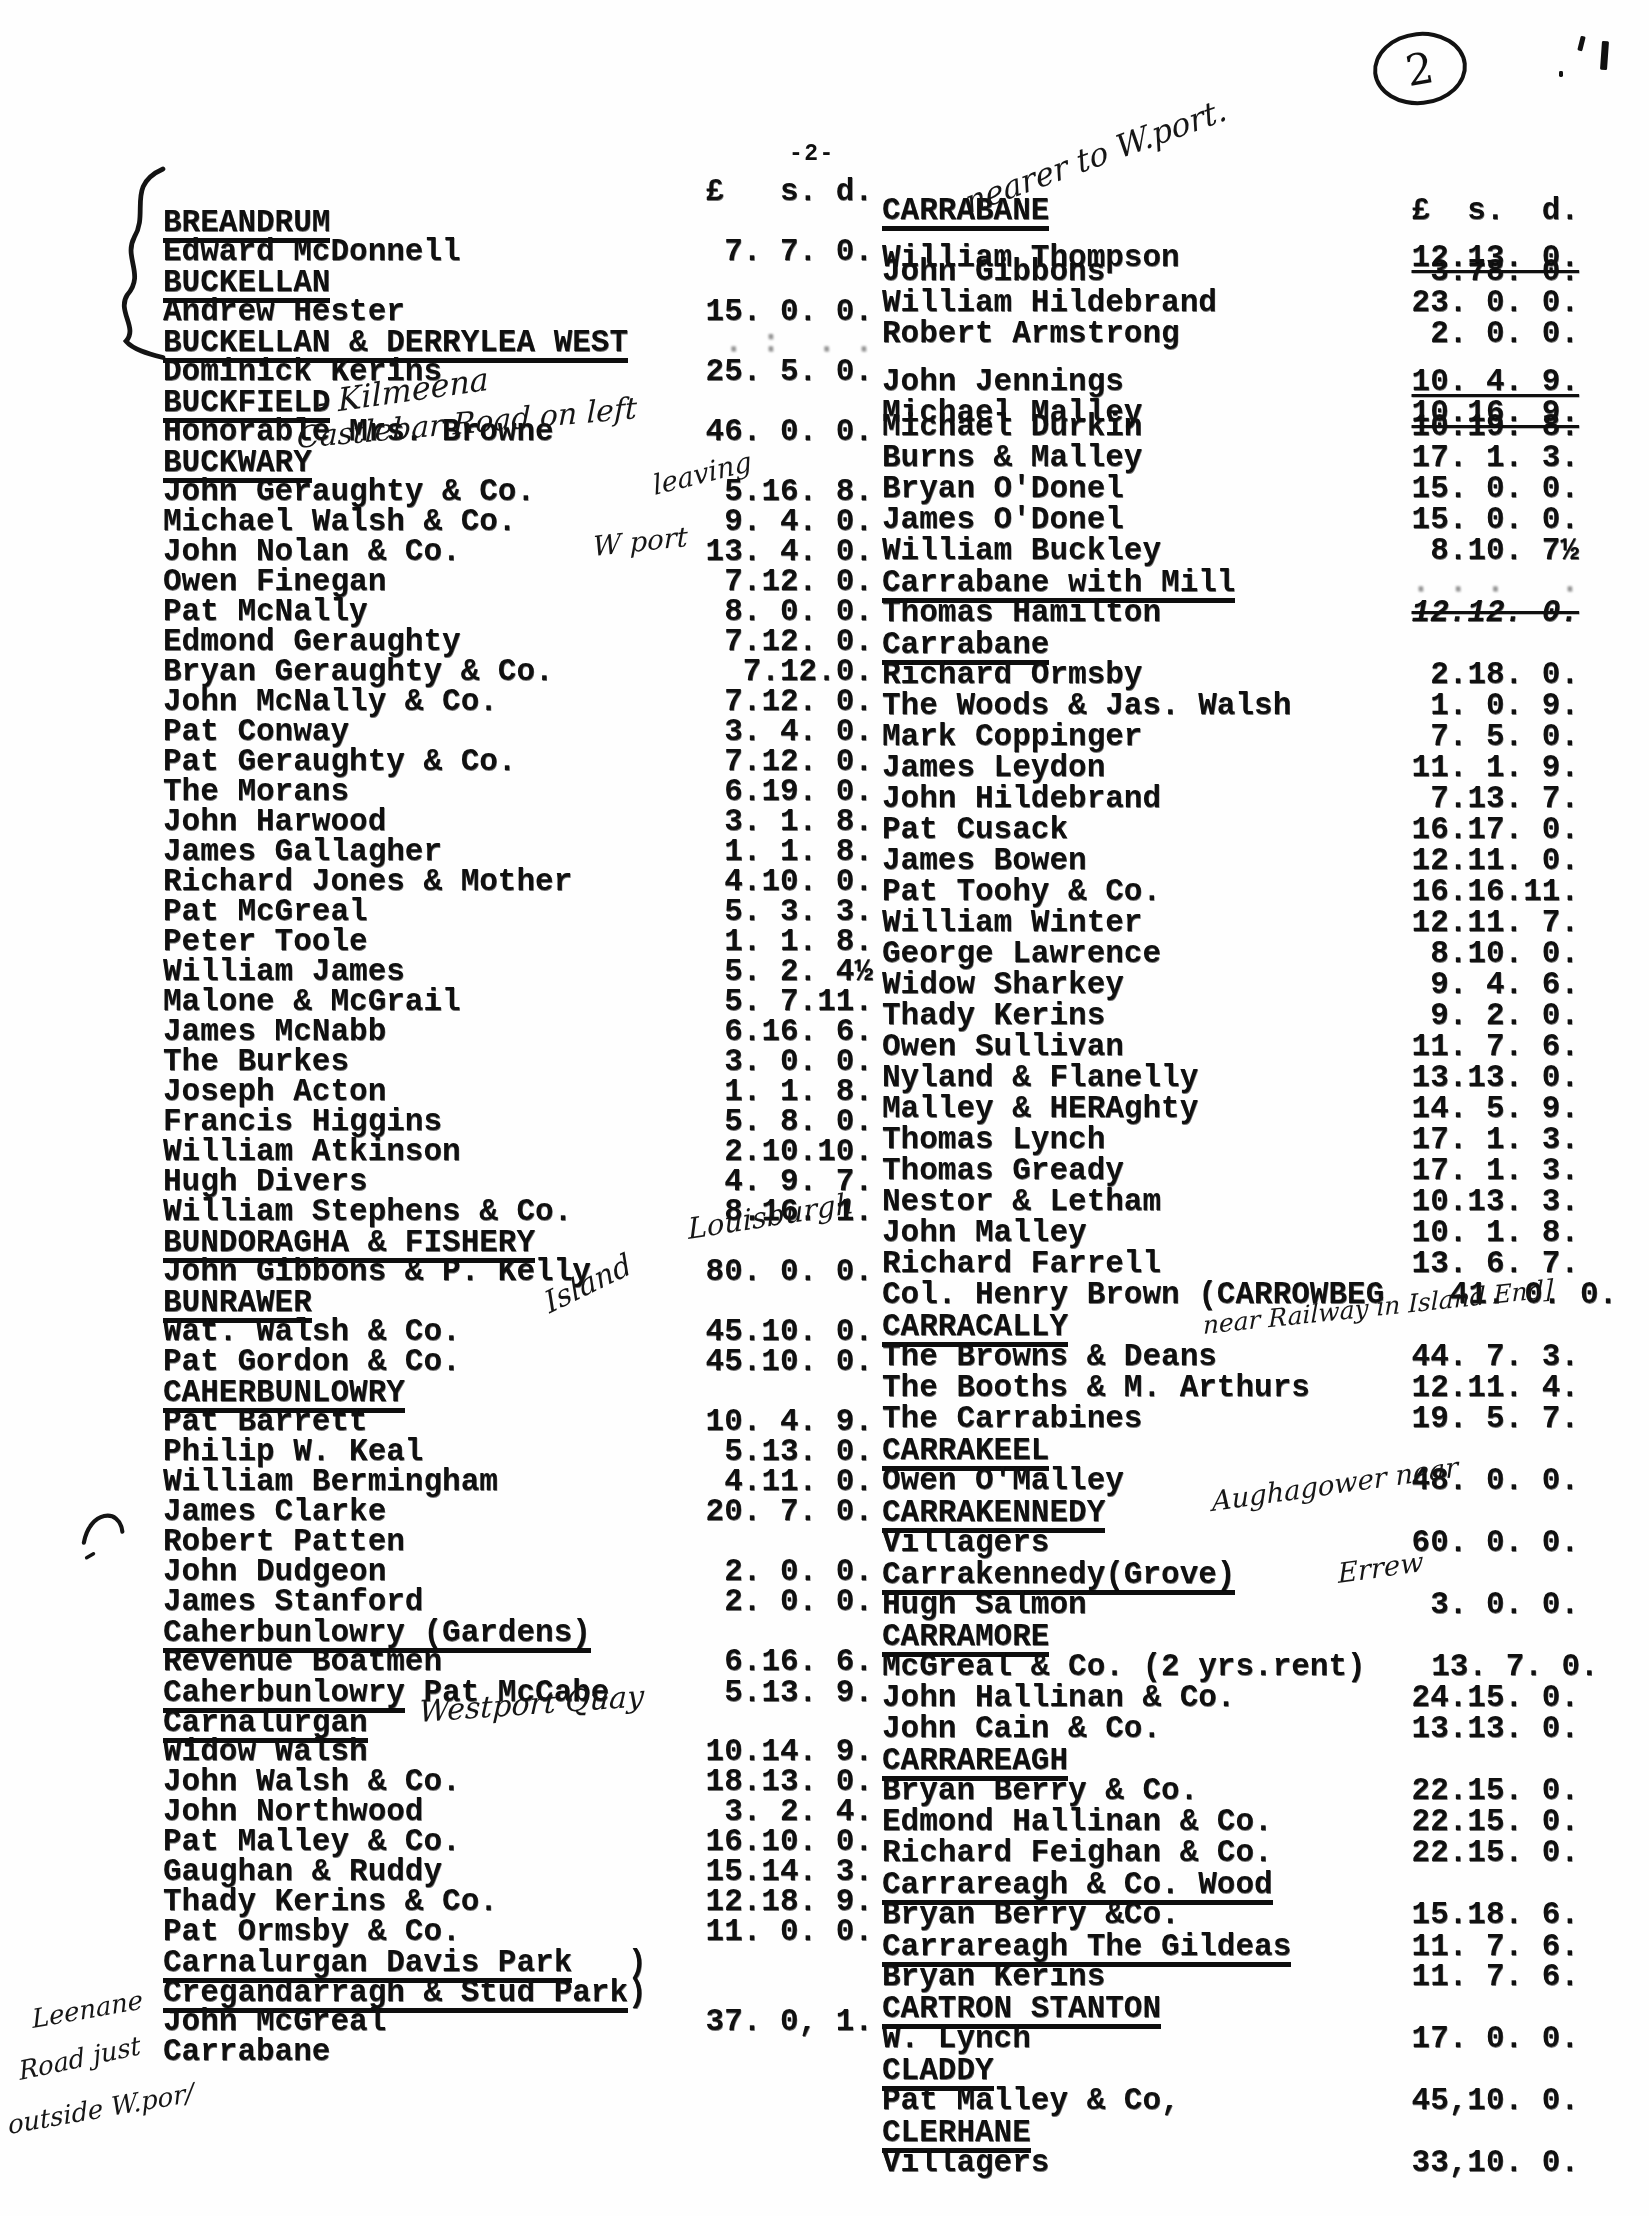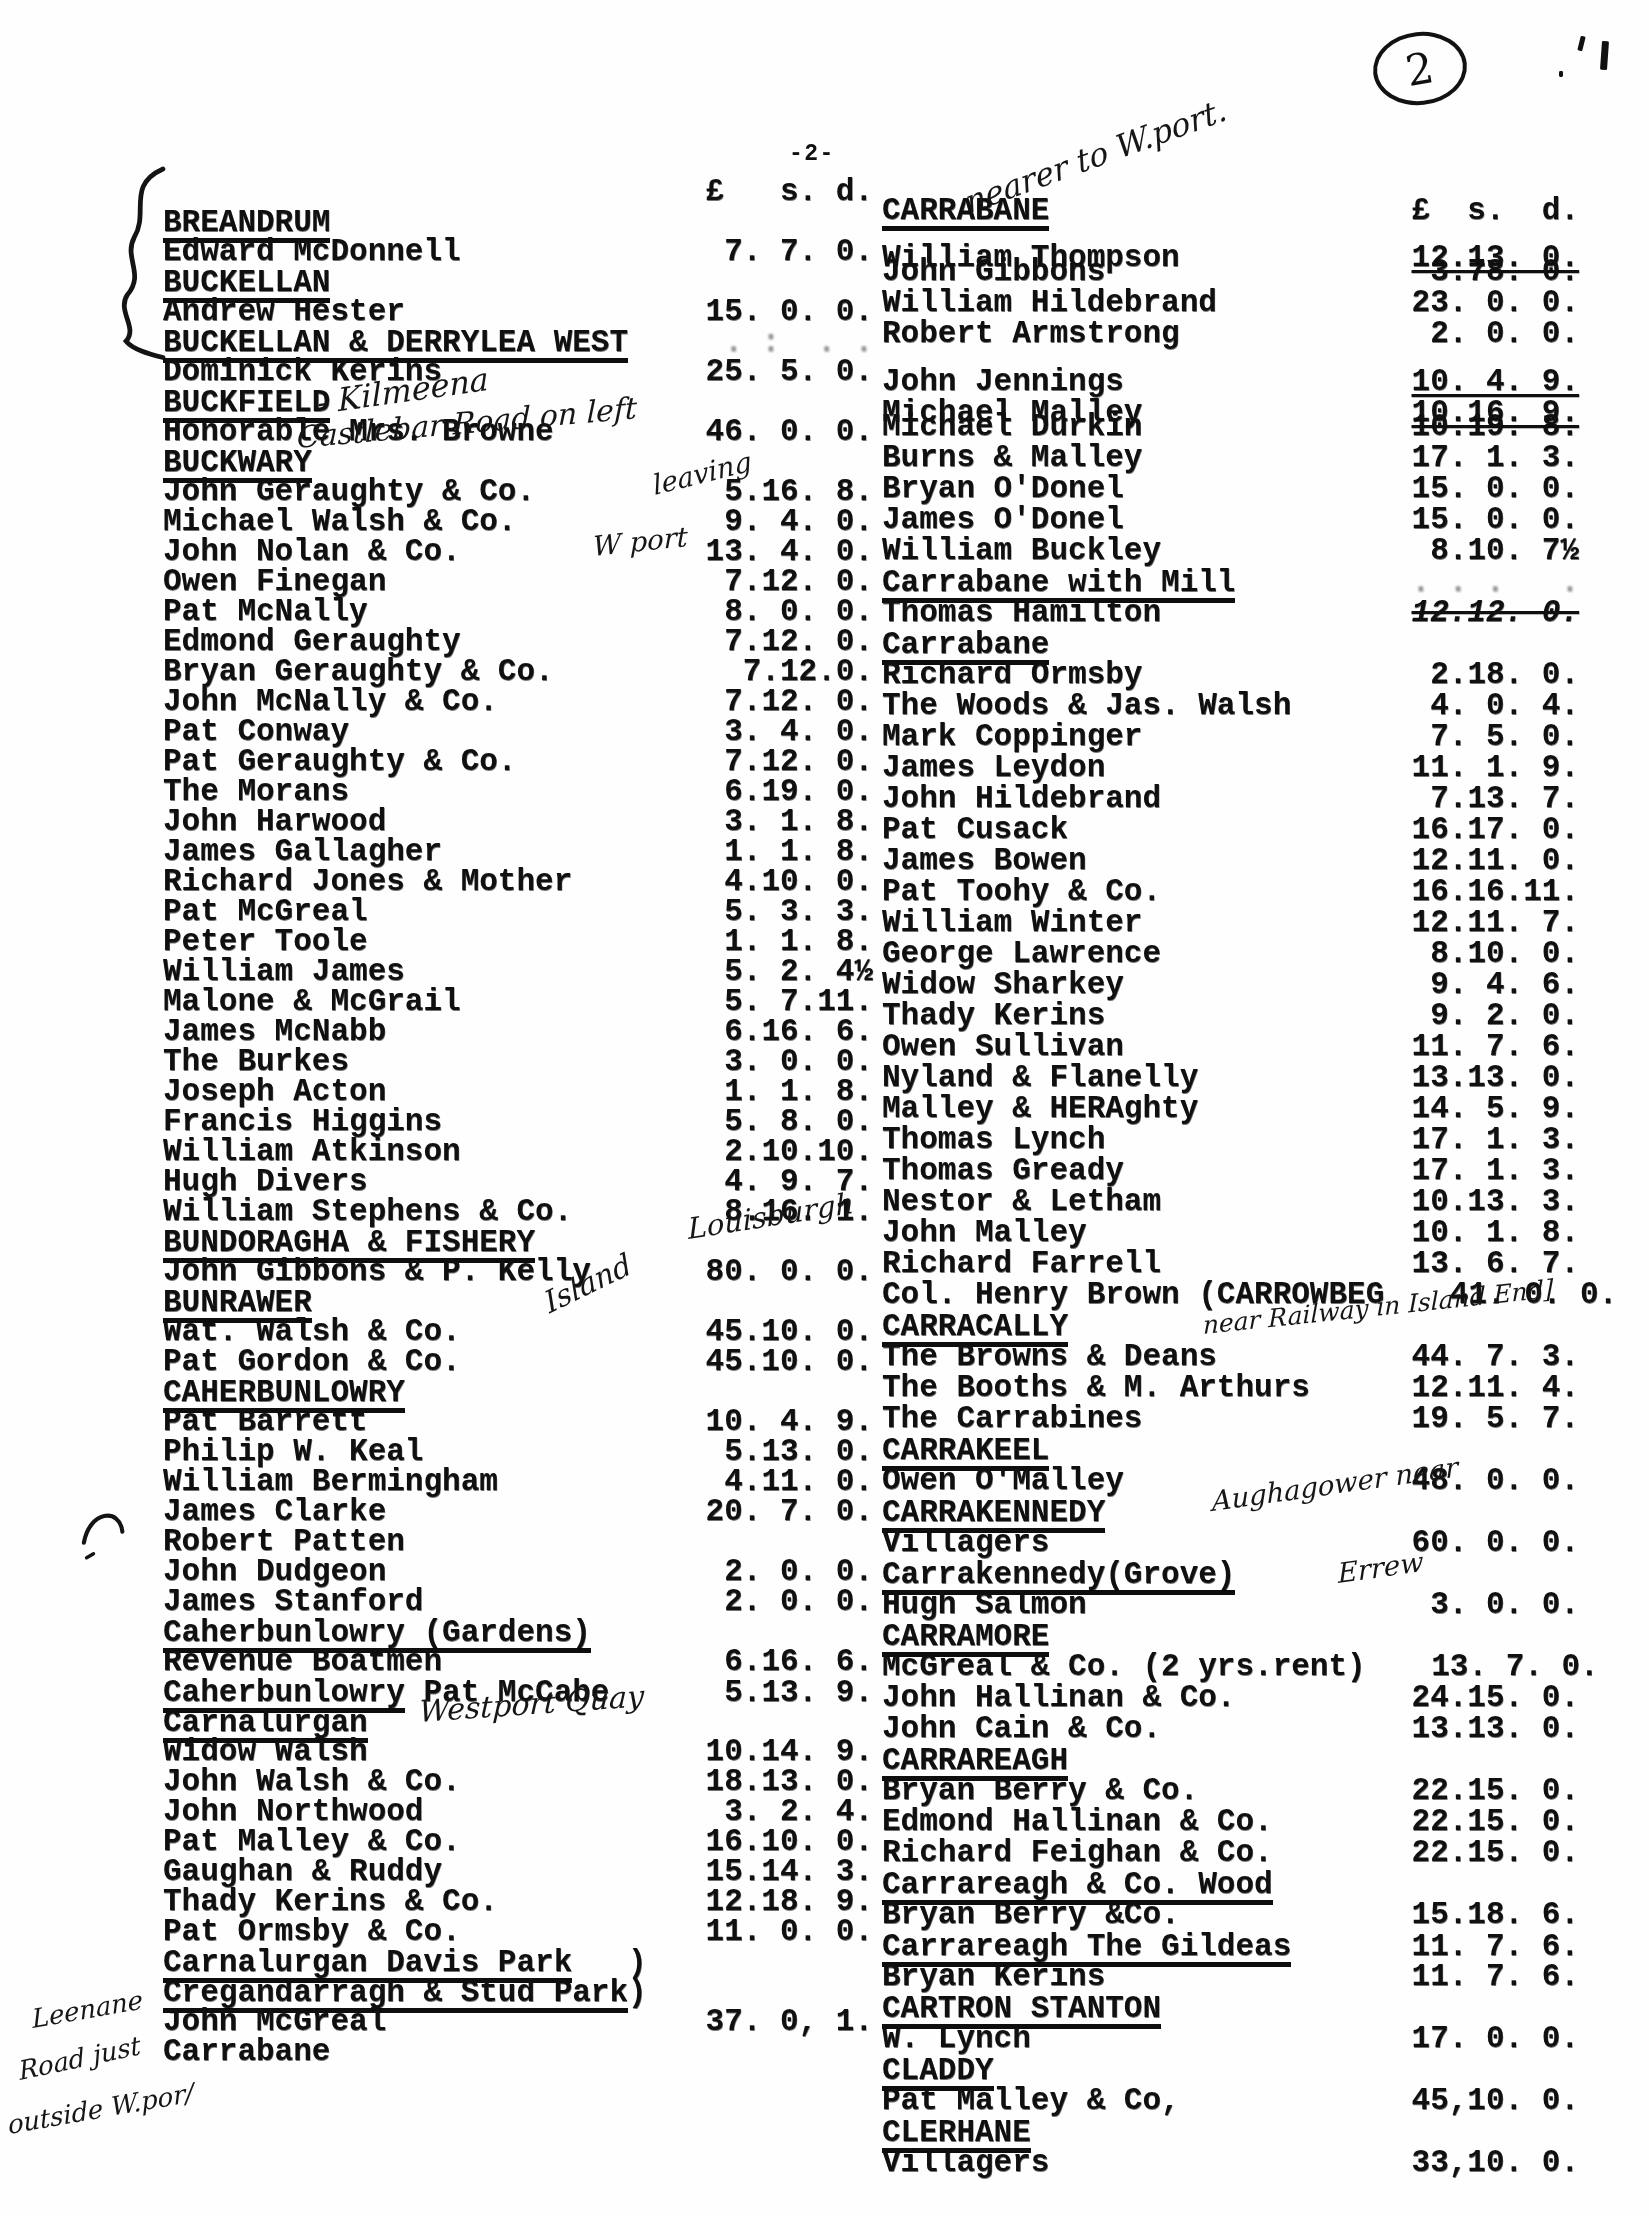--- a/index.html
+++ b/index.html
@@ -151,21 +151,21 @@
       <div class="row"><span class="name">Michael Malley</span><span class="amt smear">10.16. 9.</span></div>
       <div class="row"><span class="name">Michael Durkin</span><span class="amt">10.19. 8.</span></div>
       <div class="row"><span class="name">Burns &amp; Malley</span><span class="amt">17. 1. 3.</span></div>
       <div class="row"><span class="name">Bryan O'Donel</span><span class="amt">15. 0. 0.</span></div>
       <div class="row"><span class="name">James O'Donel</span><span class="amt">15. 0. 0.</span></div>
       <div class="row"><span class="name">William Buckley</span><span class="amt">8.10. 7½</span></div>
       <div class="row"><span class="name u">Carrabane with Mill</span><span class="amt faint">. . .   .</span></div>
       <div class="row"><span class="name">Thomas Hamilton</span><span class="amt strike">12.12. 0.</span></div>
       <div class="row"><span class="name u">Carrabane</span><span class="amt"></span></div>
       <div class="row"><span class="name">Richard Ormsby</span><span class="amt">2.18. 0.</span></div>
-      <div class="row"><span class="name">The Woods &amp; Jas. Walsh</span><span class="amt">4. 0. 4.</span></div>
+      <div class="row"><span class="name">The Woods &amp; Jas. Walsh</span><span class="amt">1. 0. 9.</span></div>
       <div class="row"><span class="name">Mark Coppinger</span><span class="amt">7. 5. 0.</span></div>
       <div class="row"><span class="name">James Leydon</span><span class="amt">11. 1. 9.</span></div>
       <div class="row"><span class="name">John Hildebrand</span><span class="amt">7.13. 7.</span></div>
       <div class="row"><span class="name">Pat Cusack</span><span class="amt">16.17. 0.</span></div>
       <div class="row"><span class="name">James Bowen</span><span class="amt">12.11. 0.</span></div>
       <div class="row"><span class="name">Pat Toohy &amp; Co.</span><span class="amt">16.16.11.</span></div>
       <div class="row"><span class="name">William Winter</span><span class="amt">12.11. 7.</span></div>
       <div class="row"><span class="name">George Lawrence</span><span class="amt">8.10. 0.</span></div>
       <div class="row"><span class="name">Widow Sharkey</span><span class="amt">9. 4. 6.</span></div>
       <div class="row"><span class="name">Thady Kerins</span><span class="amt">9. 2. 0.</span></div>

